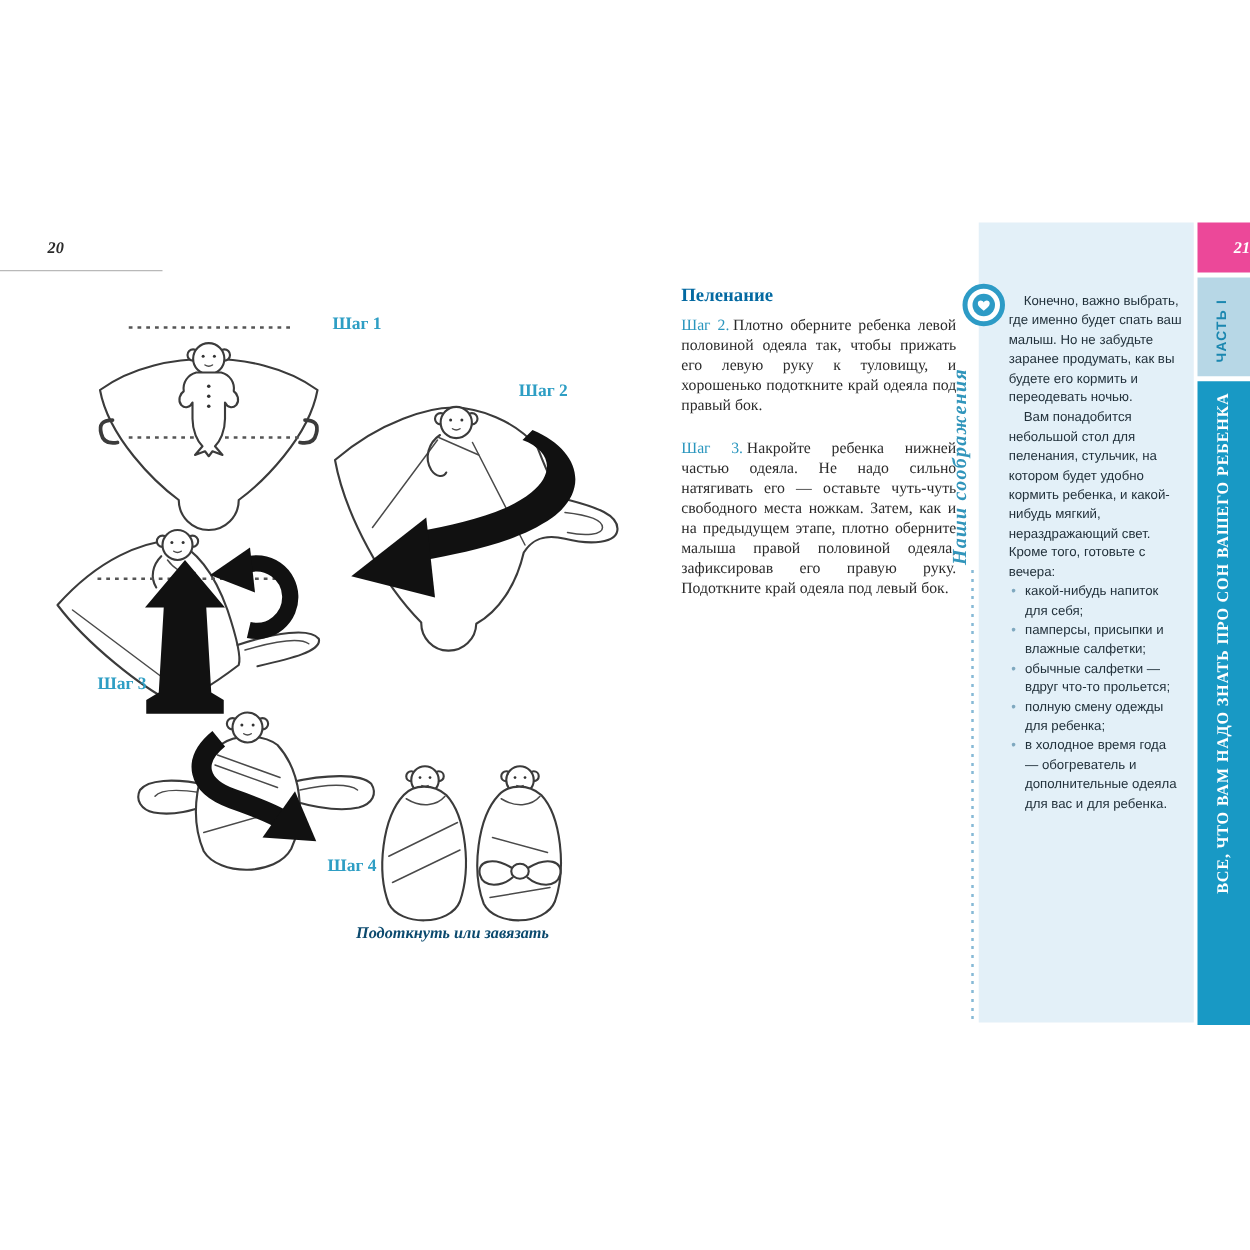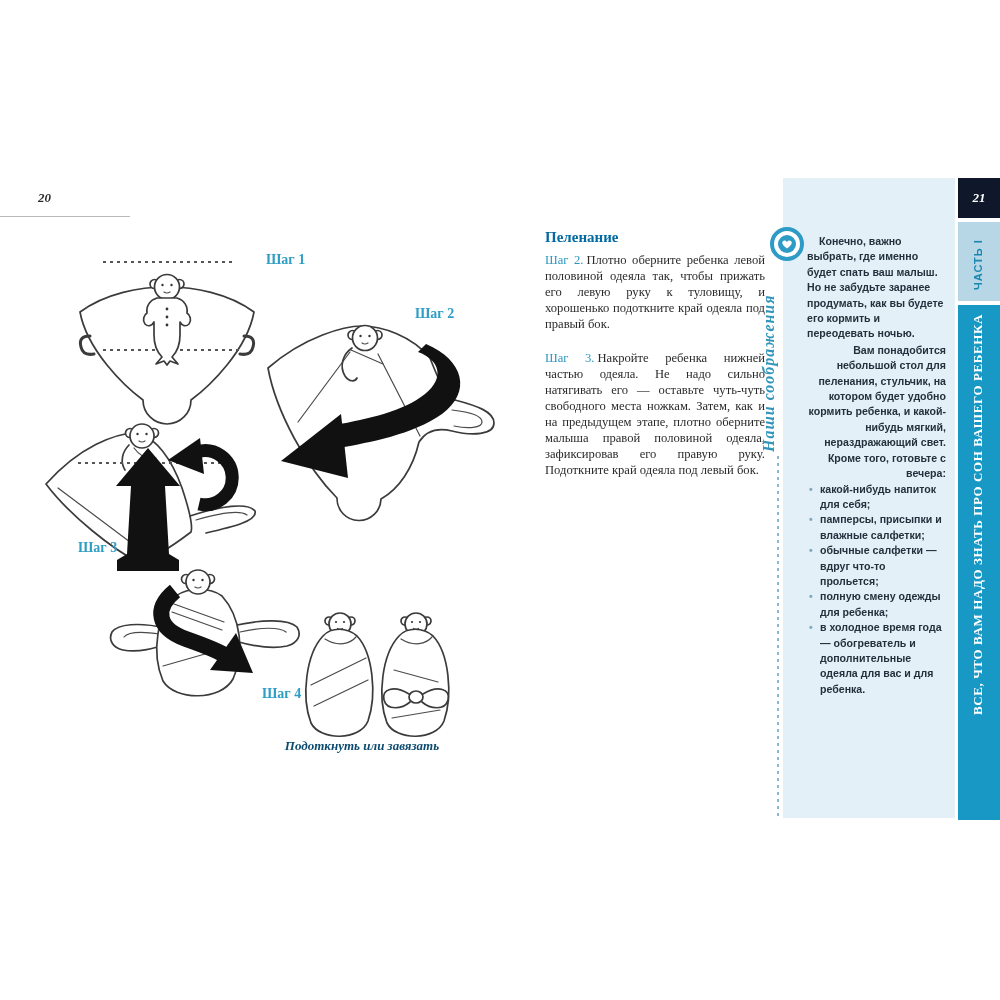--- a/index.html
+++ b/index.html
@@ -22,40 +22,40 @@
   .heading{font-weight:bold;font-size:15px;color:#0369a1;margin:0 0 6px 0;}
   .text-col p{margin:0 0 18px 0;font-size:12.6px;line-height:16px;color:#2b2b2b;
     text-align:justify;}
   .lead{color:#2a96be;margin-right:3px;}
 
   
   .sidebar-box{position:absolute;left:783px;top:178px;width:172px;height:640px;
     background:#e3f0f8;}
   .sidebar-content{position:absolute;left:24px;right:9px;top:56px;
     font-family:"Liberation Sans", sans-serif;font-size:10.6px;line-height:15.4px;
-    font-weight:700;color:#22313b;}
+    font-weight:400;color:#22313b;}
   .sidebar-content p{margin:0;text-indent:12px;}
-  .sidebar-content p + p{margin-top:1px;text-align:right;}
+  .sidebar-content p + p{margin-top:1px;}
   .bullet{position:relative;padding-left:13px;margin:0;}
   .bullet::before{content:"\2022";position:absolute;left:2px;top:0;color:#7fa8bf;}
 
   .heart-badge{position:absolute;left:770px;top:227px;width:26px;height:26px;border-radius:50%;
     background:#ffffff;border:4px solid #2d9bc6;display:flex;align-items:center;justify-content:center;}
   .heart-inner{width:18px;height:18px;border-radius:50%;background:#2d9bc6;
     display:flex;align-items:center;justify-content:center;}
 
   .vtext{position:absolute;white-space:nowrap;transform-origin:0 0;transform:rotate(-90deg);}
   .nashi-label{left:760px;top:452px;font-style:italic;font-size:16px;letter-spacing:1px;
     color:#3195bb;font-weight:bold;}
   .dotted-line{position:absolute;left:777px;top:456px;width:2px;height:364px;
     background:repeating-linear-gradient(to bottom,#86b9d6 0 2.5px,transparent 2.5px 7px);}
 
   
-  .edge-num{position:absolute;left:958px;top:178px;width:42px;height:40px;background:#0f172a;
-    display:flex;align-items:center;justify-content:center;}
+  .edge-num{position:absolute;left:958px;top:178px;width:42px;height:40px;background:#ec4899;
+    display:flex;align-items:center;justify-content:flex-end;}
   .edge-num span{font-style:italic;font-weight:bold;font-size:13px;color:#ffffff;}
   .edge-part{position:absolute;left:958px;top:222px;width:42px;height:79px;background:#b7d7e6;}
   .edge-part .vtext{left:14px;top:68px;font-weight:bold;font-size:11px;letter-spacing:1px;
     color:#1b87b0;font-family:"Liberation Sans", sans-serif;}
   .edge-strip{position:absolute;left:958px;top:305px;width:42px;height:515px;background:#1899c5;}
   .edge-strip .vtext{left:12px;top:410px;font-weight:bold;font-size:13px;letter-spacing:0.6px;
     color:#ffffff;}
 
   
   .ln{fill:none;stroke:#3b3b3b;stroke-width:1.7;stroke-linecap:round;stroke-linejoin:round;}

